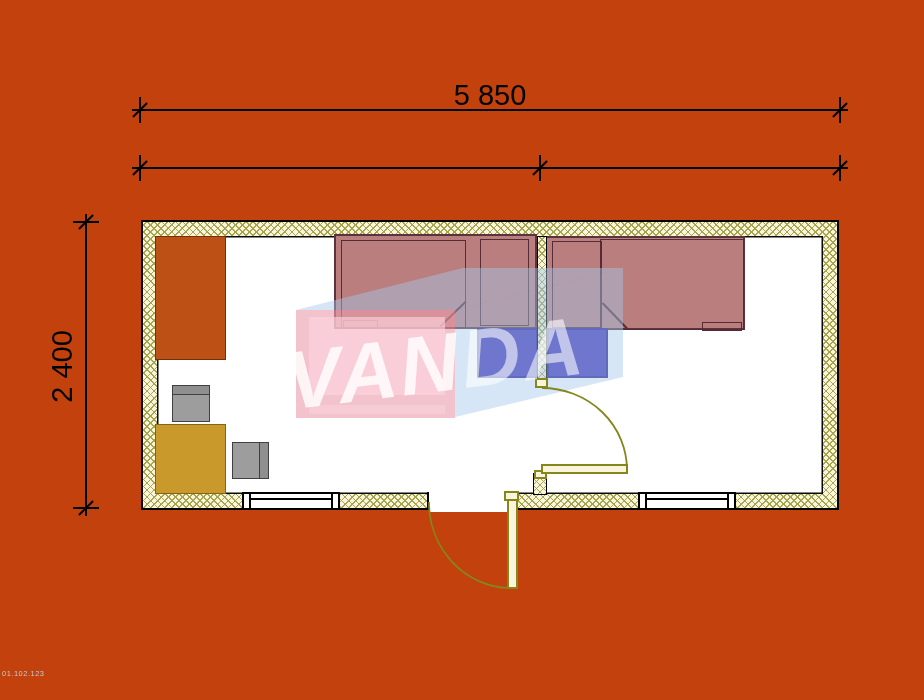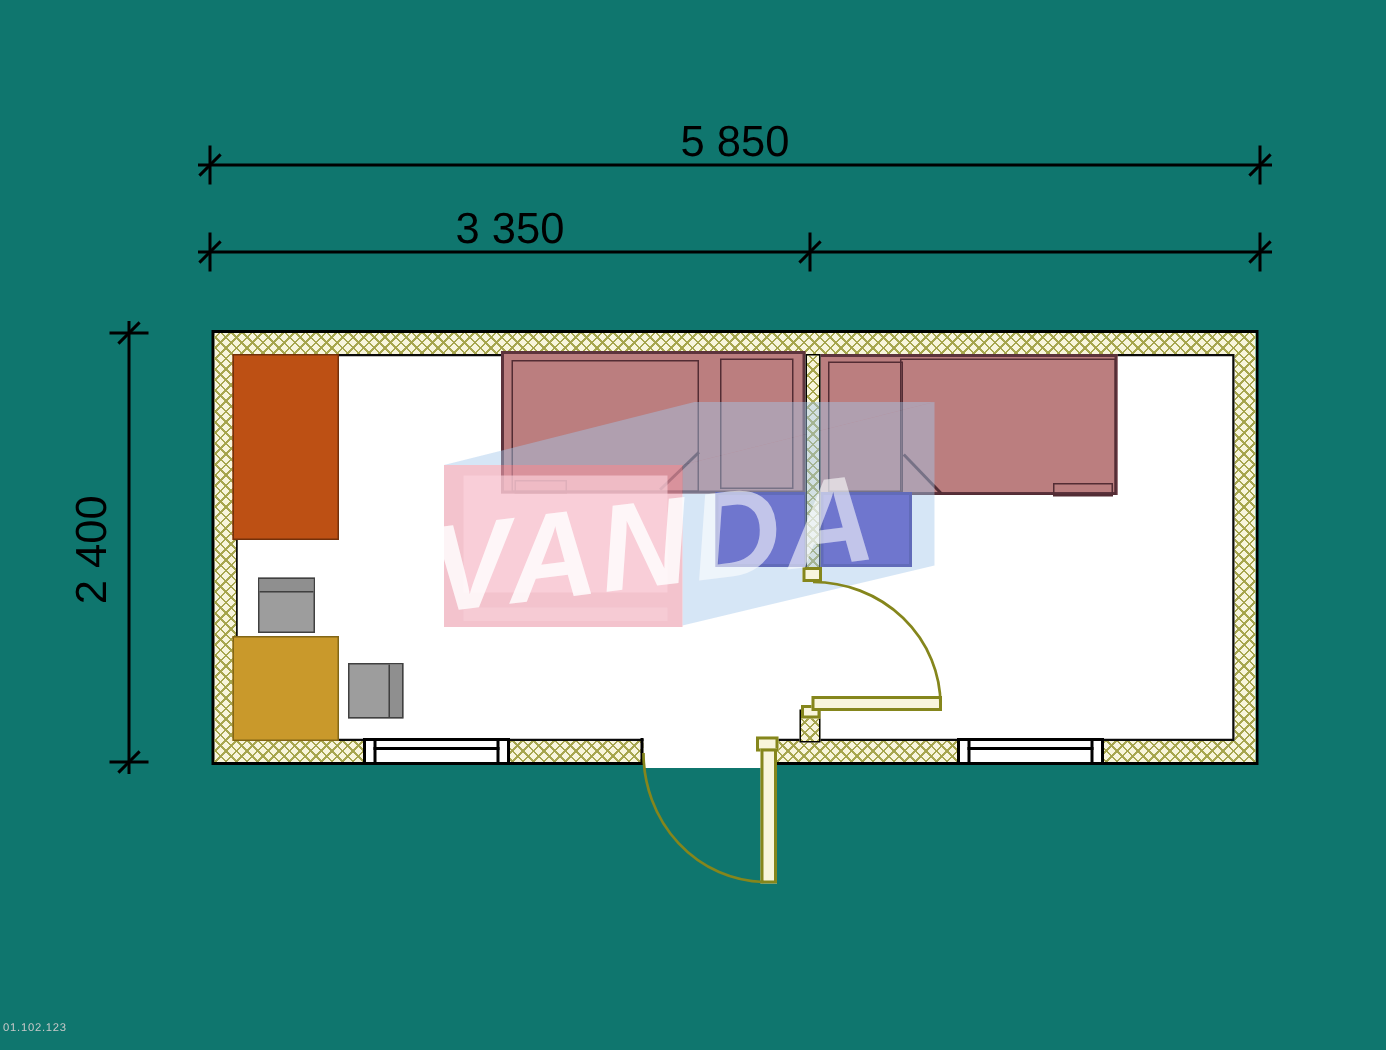--- a/index.html
+++ b/index.html
@@ -1,16 +1,16 @@
 <!DOCTYPE html>
 <html><head>
 <meta charset="utf-8">
 <style>
   html,body{margin:0;padding:0;background:#fff;}
-  #canvas{position:relative;width:924px;height:700px;background:#0f766e;overflow:hidden;
+  #canvas{position:relative;width:924px;height:700px;background:#c2410c;overflow:hidden;
           font-family:"Liberation Sans",sans-serif;}
   .abs{position:absolute;box-sizing:border-box;}
 
   
   .hatch{
     background:
       repeating-linear-gradient(45deg, rgba(163,162,72,.95) 0 1.2px, transparent 1.2px 5px),
       repeating-linear-gradient(-45deg, rgba(163,162,72,.95) 0 1.2px, transparent 1.2px 5px),
       #f8f5dc;
   }
@@ -60,39 +60,38 @@
 
   
   .dimline{background:#000;z-index:10;}
   .dimlabel{font-size:29px;color:#000;text-align:center;z-index:10;}
   .tick{width:0;height:0;z-index:10;}
   .tick span{position:absolute;background:#000;display:block;}
   .t-vext{left:-1px;top:-13px;width:2px;height:26px;}
   .t-hext{left:-13px;top:-1px;width:26px;height:2px;}
   .t-slash{left:-1px;top:-10px;width:2px;height:20px;transform:rotate(45deg);}
 
-  #corner-code{left:2px;top:669px;font-size:7.5px;color:#c9c9c9;letter-spacing:.5px;z-index:10;margin-top:11px;}
+  #corner-code{left:2px;top:669px;font-size:7.5px;color:#c9c9c9;letter-spacing:.5px;z-index:10;}
 </style>
 </head>
 <body>
 
 <div id="canvas">
 
   <div class="abs dimlabel" style="left:390px;top:79px;width:200px;">5 850</div>
   <div class="abs dimline" style="left:132px;top:109px;width:716px;height:2px;"></div>
   <div class="abs tick" style="left:140px;top:110px;">
       <span class="t-vext"></span>
       <span class="t-slash"></span>
     </div>
   <div class="abs tick" style="left:840px;top:110px;">
       <span class="t-vext"></span>
       <span class="t-slash"></span>
     </div>
 
-  <div class="abs dimlabel" style="left:240px;top:137px;width:200px;">3 350</div>
   <div class="abs dimline" style="left:132px;top:167px;width:716px;height:2px;"></div>
   <div class="abs tick" style="left:140px;top:168px;">
       <span class="t-vext"></span>
       <span class="t-slash"></span>
     </div>
   <div class="abs tick" style="left:540px;top:168px;">
       <span class="t-vext"></span>
       <span class="t-slash"></span>
     </div>
   <div class="abs tick" style="left:840px;top:168px;">

